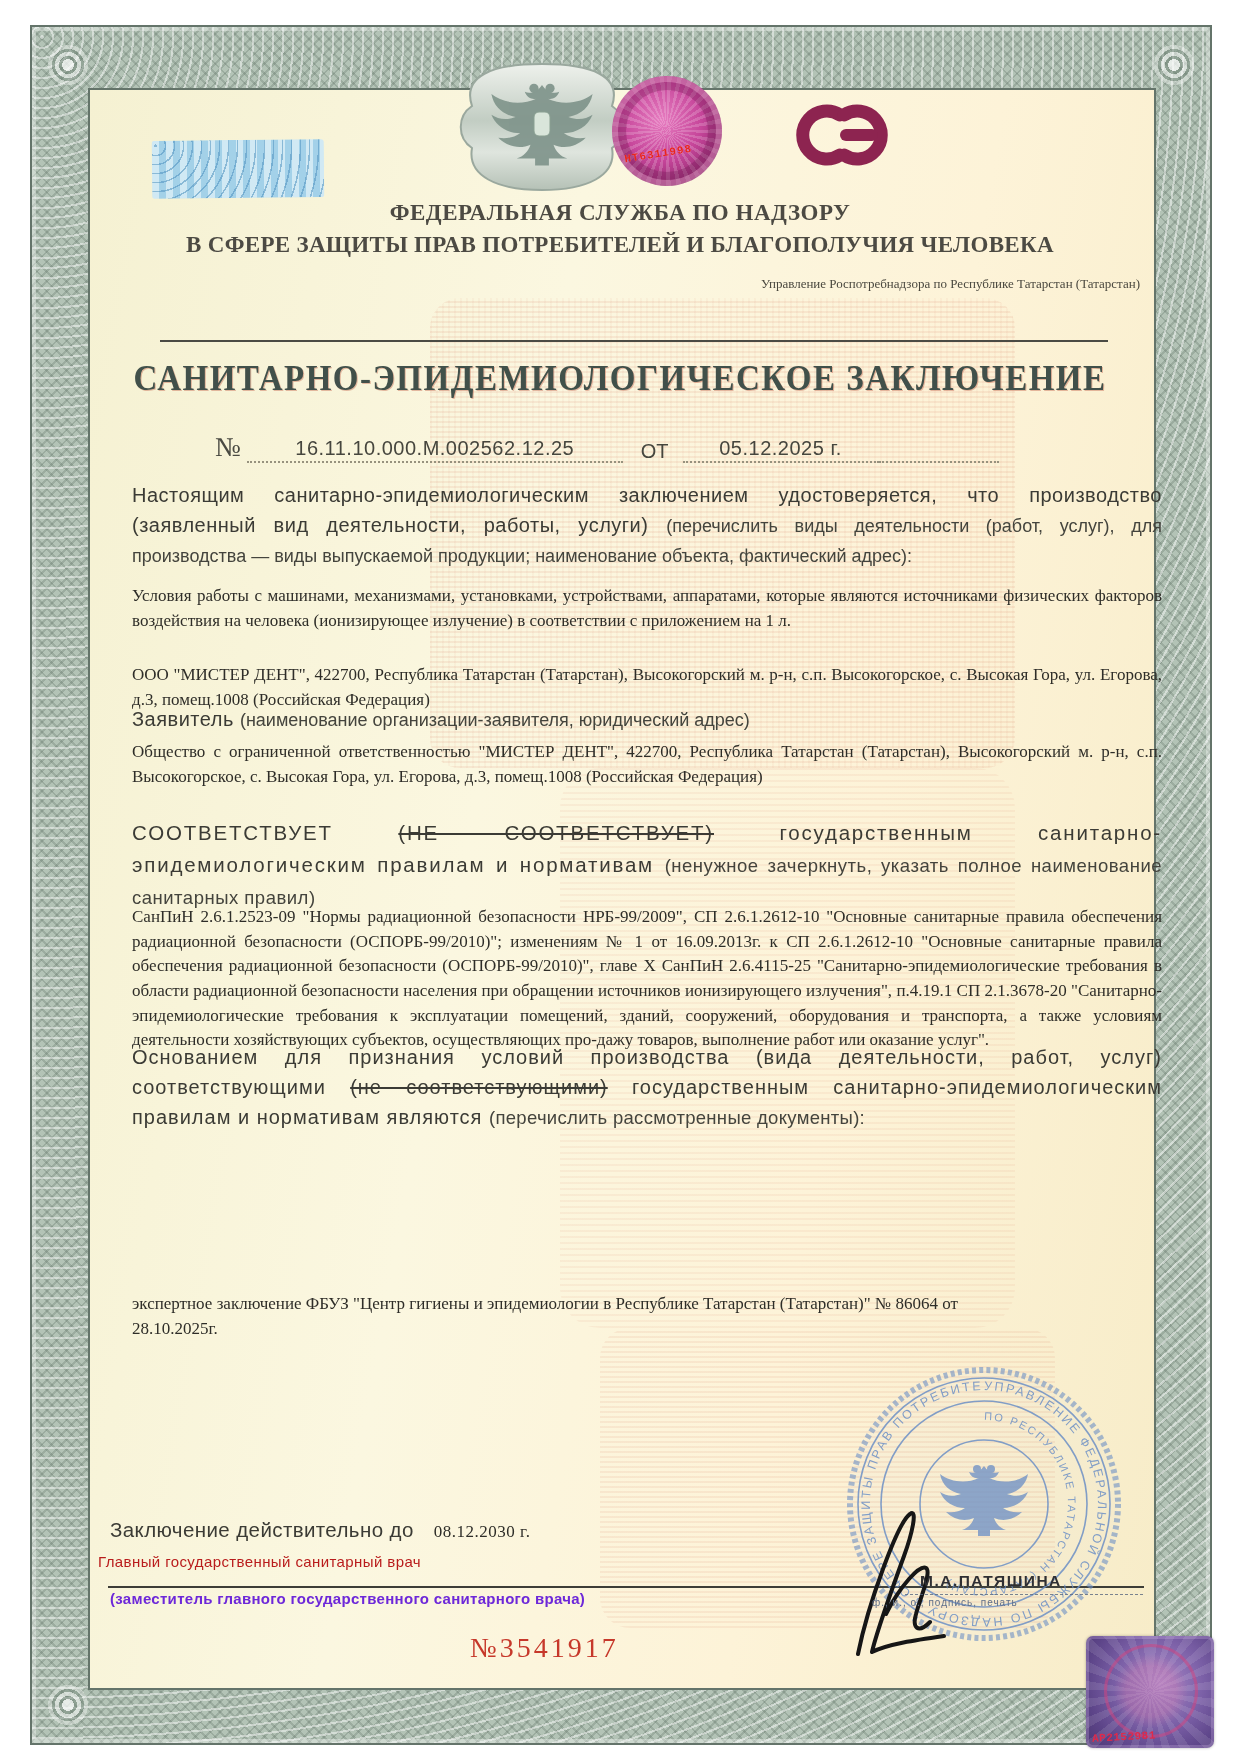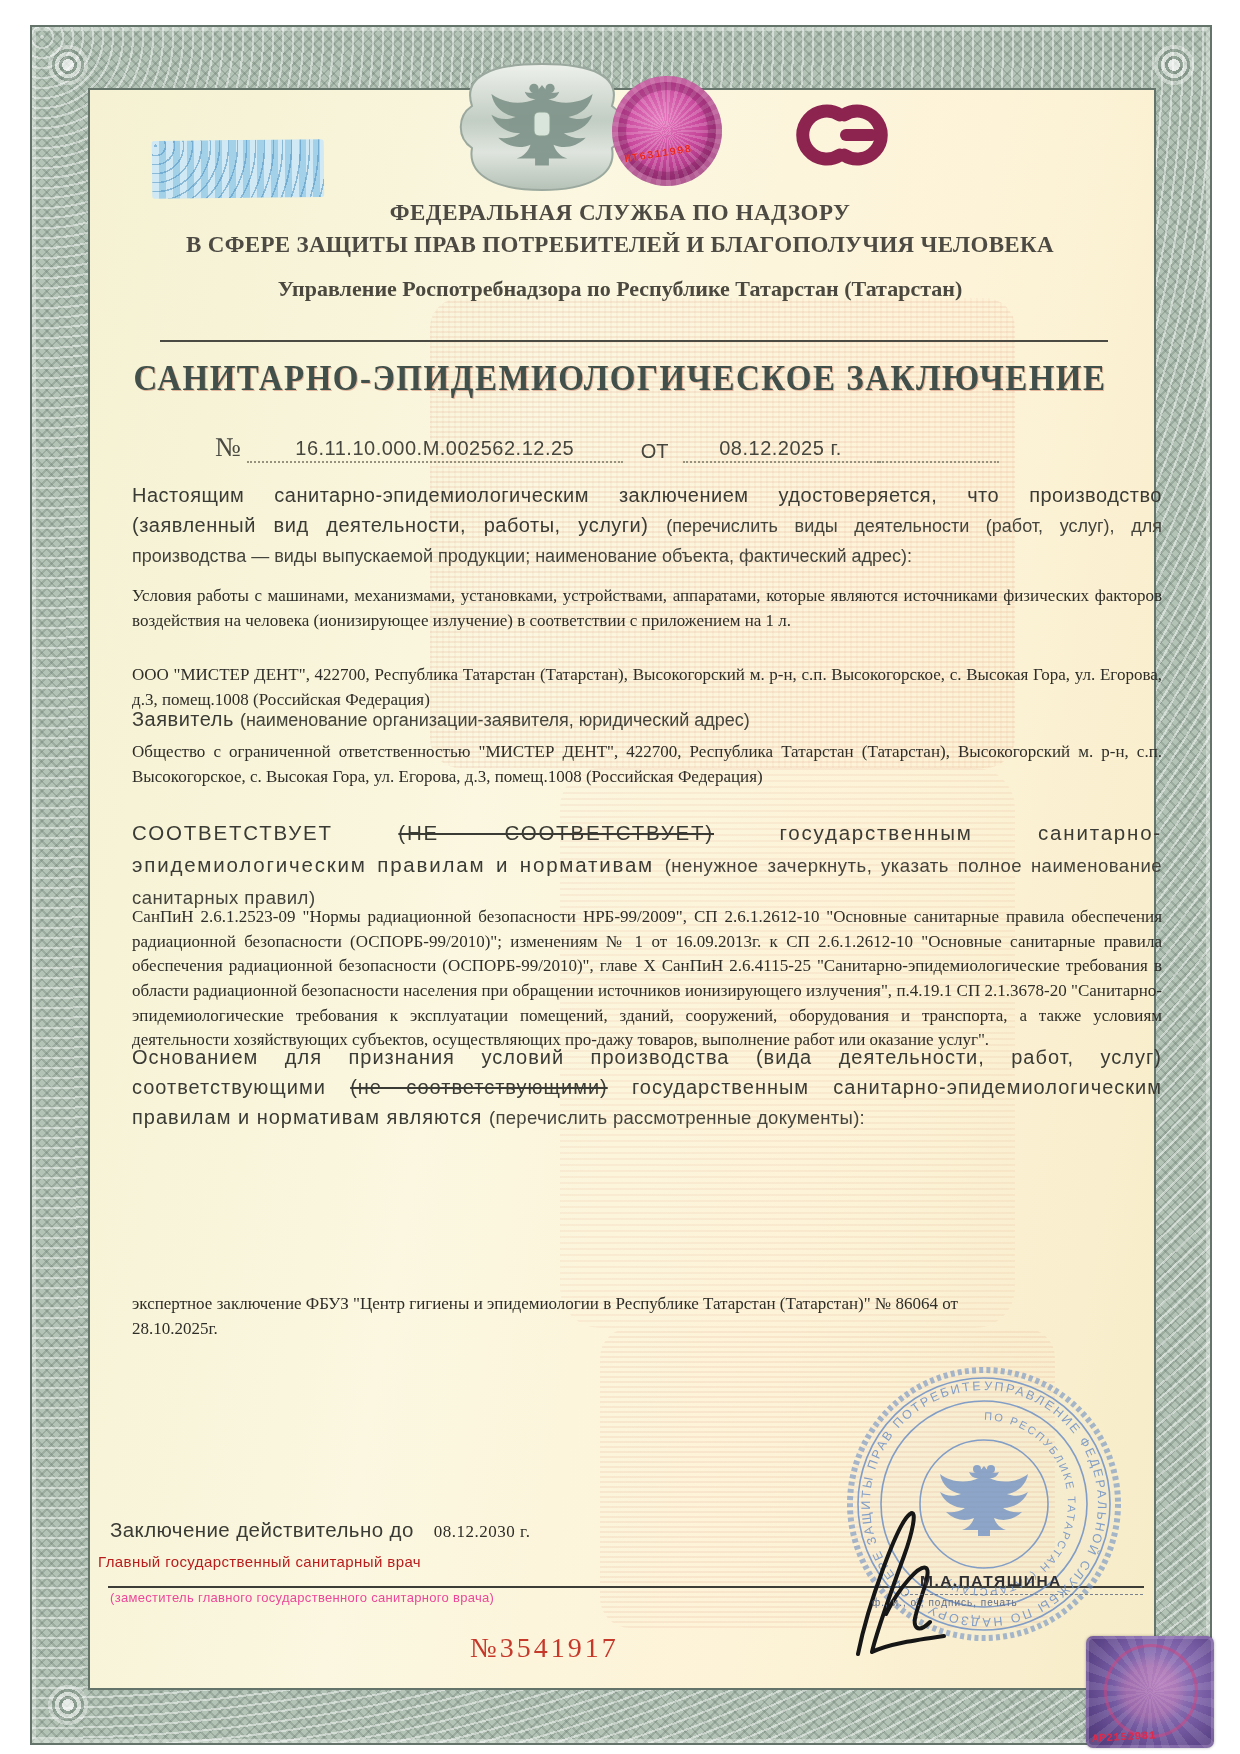--- a/index.html
+++ b/index.html
@@ -64,22 +64,22 @@
     position:absolute; left:12px; bottom:26px; transform:rotate(-9deg);
     font-size:11px; font-weight:bold; color:#e8251e; letter-spacing:1px;
     font-family:"Liberation Mono", monospace; text-shadow:0 0 1px rgba(255,255,255,.4);
   }
   .se-logo { position:absolute; left:788px; top:100px; width:106px; height:70px; }
   
   .hdr { position:absolute; left:100px; width:1040px; text-align:center;
     font-family:"Liberation Serif", serif; font-weight:bold; color:#4c4a43; }
   .hdr1 { top:200px; font-size:23px; letter-spacing:.5px; }
   .hdr2 { top:232px; font-size:23px; letter-spacing:.3px; }
-  .org-line { position:absolute; left:100px; top:276px; width:1040px; text-align:center;
-    font-family:"Liberation Serif", serif; font-size:22px; color:#4a483f;font-weight:bold; }
+  .org-line { position:absolute; left:100px; top:276px; width:1040px; text-align:right;
+    font-family:"Liberation Serif", serif; font-size:13px; color:#4a483f; }
   .org-rule { position:absolute; left:160px; top:340px; width:948px; height:0;
     border-top:2px solid #4b4b44; }
   .org-caption { position:absolute; left:100px; top:345px; width:1040px; text-align:center;
     font-size:10px; color:#a08b6d; letter-spacing:.5px; }
   .doc-title { position:absolute; left:100px; top:360px; width:1040px; text-align:center;
     font-family:"Liberation Serif", serif; font-weight:bold; font-size:33px; letter-spacing:1.5px;
     color:#41504a; text-shadow:1px 1.5px 0 rgba(190,85,60,.38); transform:scaleY(1.06); }
   
   .num-row { position:absolute; left:215px; top:432px; width:810px; display:flex; align-items:flex-end; }
   .no-sign { font-family:"Liberation Serif", serif; font-size:27px; color:#4a4a42; margin-right:6px; }
@@ -104,21 +104,21 @@
   .struck { text-decoration:line-through; text-decoration-thickness:2px; }
   .regs { top:905px; }
   .basis { top:1042px; font-size:20px; line-height:1.5; letter-spacing:1px; color:#3b3b35; }
   .basis .cap { font-size:18.5px; letter-spacing:.3px; }
   .expert { top:1292px; }
   
   .validity { position:absolute; left:110px; top:1518px; font-size:20.5px; color:#3b3b35; letter-spacing:.4px; }
   .validity .date { font-family:"Liberation Serif", serif; font-size:17px; color:#2e2d28; margin-left:14px; letter-spacing:.5px; }
   .chief { position:absolute; left:98px; top:1553px; font-size:15px; color:#b91c1c; letter-spacing:.4px; }
   .sig-rule { position:absolute; left:108px; top:1586px; width:1036px; border-top:2px solid #3d3d37; }
-  .deputy { position:absolute; left:110px; top:1590px; font-size:13px; color:#ec4899; letter-spacing:.3px; }
+  .deputy { position:absolute; left:110px; top:1590px; font-size:15px; color:#6d28d9; letter-spacing:.3px;font-weight:bold; }
   .stamp { position:absolute; left:838px; top:1358px; width:292px; height:292px; opacity:.85; }
   .signature { position:absolute; left:824px; top:1492px; width:130px; height:180px; }
   .signer { position:absolute; left:920px; top:1572px; font-size:15.5px; font-weight:bold;
     letter-spacing:1.5px; color:#2f2f33; }
   .signer-rule { position:absolute; left:905px; top:1594px; width:238px; border-top:1px dashed #5a6880; opacity:.8; }
   .signer-cap { position:absolute; left:872px; top:1597px; font-size:10px; color:#5f6f8a; letter-spacing:1px; }
   .serial { position:absolute; left:470px; top:1632px; font-family:"Liberation Serif", serif;
     font-size:28px; color:#c6382a; letter-spacing:3px; }
   .sticker-purple {
     position:absolute; left:1086px; top:1636px; width:128px; height:112px; z-index:30;
@@ -185,21 +185,21 @@
   <div class="hdr hdr2">В СФЕРЕ ЗАЩИТЫ ПРАВ ПОТРЕБИТЕЛЕЙ И БЛАГОПОЛУЧИЯ ЧЕЛОВЕКА</div>
   <div class="hdr hdr1">ФЕДЕРАЛЬНАЯ СЛУЖБА ПО НАДЗОРУ</div>
   <div class="org-line">Управление Роспотребнадзора по Республике Татарстан (Татарстан)</div>
   <div class="org-rule"></div>
   <div class="doc-title">САНИТАРНО-ЭПИДЕМИОЛОГИЧЕСКОЕ ЗАКЛЮЧЕНИЕ</div>
 
   <div class="num-row">
     <span class="no-sign">№</span>
     <span class="u-seg u-num">16.11.10.000.М.002562.12.25</span>
     <span class="ot">ОТ</span>
-    <span class="u-seg u-date">08.12.2025 г.</span>
+    <span class="u-seg u-date">05.12.2025 г.</span>
     <span class="u-seg u-tail"></span>
   </div>
 
   <div class="par intro sans-big">
     <span>Настоящим санитарно-эпидемиологическим заключением удостоверяется, что производство (заявленный вид деятельности, работы, услуги)</span>
     <span class="cap">(перечислить виды деятельности (работ, услуг), для производства — виды выпускаемой продукции; наименование объекта, фактический адрес):</span>
   </div>
 
   <div class="par activity serif-par">Условия работы с машинами, механизмами, установками, устройствами, аппаратами, которые являются источниками физических факторов воздействия на человека (ионизирующее излучение) в соответствии с приложением на 1 л.</div>
 

